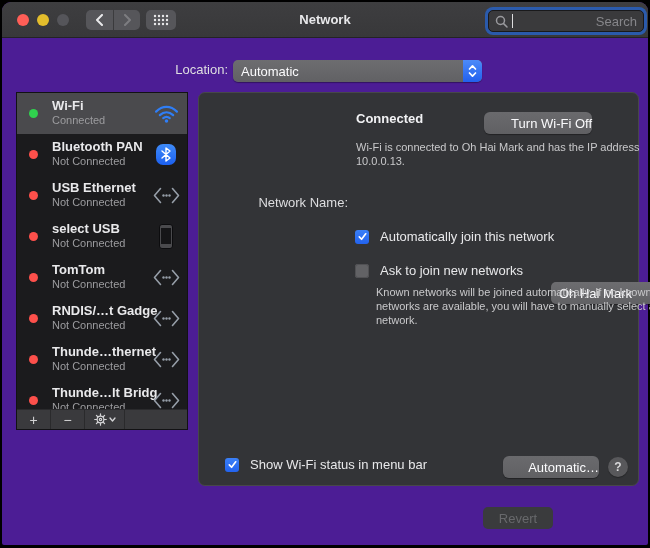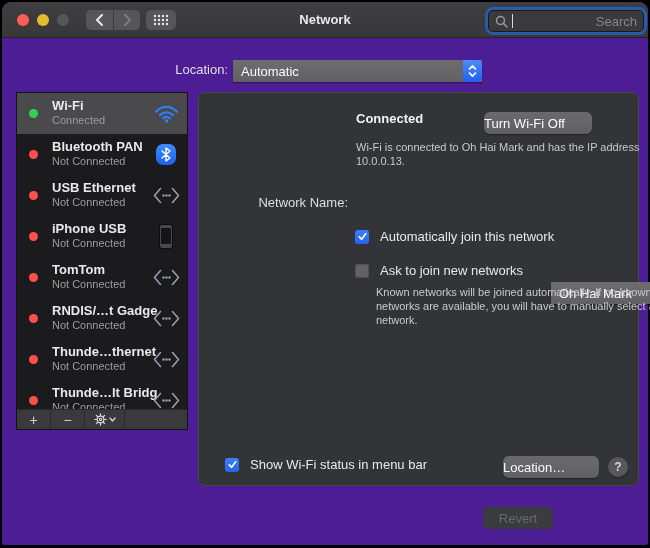--- a/index.html
+++ b/index.html
@@ -47,21 +47,21 @@
   }
   .searchwrap input::placeholder { color:#86868a; }
   .caret { width:1px; height:14px; background:#dcdcde; margin:0 1px 0 4px; }
   
   .loc-label {
     position:absolute; left:100px; top:60px; width:126px; text-align:right;
     font-size:13px; color:#dfdfe1;
   }
   .popup {
     position:absolute; height:22px; background:linear-gradient(#6d6d70,#616164);
-    border-radius:0; display:flex; align-items:center;
+    border-radius:5px; display:flex; align-items:center;
     box-shadow:0 1px 1px rgba(0,0,0,.35);
   }
   .popup .ptext {
     flex:1; padding:0 8px; font-size:13px; color:#fbfbfd;
     white-space:nowrap; overflow:hidden;
   }
   .popup .pcap {
     width:19px; height:22px; border-radius:0 5px 5px 0;
     background:linear-gradient(#4d8bf9,#2260ee);
     display:flex; align-items:center; justify-content:center;
@@ -117,21 +117,21 @@
   .panel {
     position:absolute; left:196px; top:90px; width:441px; height:394px;
     background:#333437; border:1px solid #47474a; border-radius:7px;
   }
   .plabel { position:absolute; font-size:13px; color:#dedee0; text-align:right; }
   .status-label { left:40px; top:18px; width:109px; }
   .status-value { position:absolute; left:157px; top:18px; font-size:13px; font-weight:700; color:#f2f2f4; }
   .btn {
     background:linear-gradient(#6a6a6d,#606063); border:none; border-radius:6px;
     color:#fbfbfd; font-size:13px; font-family:inherit;
-    box-shadow:0 1px 1px rgba(0,0,0,.35); text-align:left;
+    box-shadow:0 1px 1px rgba(0,0,0,.35); text-align:right;
   }
   .turnoff-btn  { position:absolute; left:285px; top:19px; width:108px; height:22px; }
   .status-desc  { position:absolute; left:157px; top:47px; width:318px; font-size:11px; line-height:14px; color:#c9c9cb; }
   .netname-label{ left:20px; top:102px; width:129px; }
   .checkrow { position:absolute; display:flex; align-items:center; gap:11px; }
   .cb {
     width:14px; height:14px; border-radius:3px; flex:none;
     display:flex; align-items:center; justify-content:center;
   }
   .cb.checked   { background:linear-gradient(#3b80f7,#2363ef); }
@@ -276,21 +276,21 @@
                 <circle cx="10.5" cy="8.5" r="1.2"></circle>
                 <circle cx="13.5" cy="8.5" r="1.2"></circle>
                 <circle cx="16.5" cy="8.5" r="1.2"></circle>
               </g>
             </svg>
           </span>
         </div>
 
         <div class="svc-row">
           <span class="svc-dot red"></span>
-          <span class="svc-name">iPhone USB</span>
+          <span class="svc-name">select USB</span>
           <span class="svc-status">Not Connected</span>
           <span class="svc-icon">
             <span class="iphone-badge"></span>
           </span>
         </div>
 
         <div class="svc-row">
           <span class="svc-dot red"></span>
           <span class="svc-name">TomTom</span>
           <span class="svc-status">Not Connected</span>
@@ -417,19 +417,19 @@
 
     <div class="checkrow cr-showstatus">
       <span class="cb checked">
         <svg width="11" height="11" viewBox="0 0 12 12">
             <polyline points="2.5,6.5 5,9 9.5,3" fill="none" stroke="#fff" stroke-width="1.8" stroke-linecap="round" stroke-linejoin="round"></polyline>
           </svg>
       </span>
       <span class="cb-label">Show Wi-Fi status in menu bar</span>
     </div>
 
-    <button class="btn advanced-btn">Location…</button>
+    <button class="btn advanced-btn">Automatic…</button>
     <button class="help-btn">?</button>
   </div>
 
   <button class="footer-btn revert-btn" disabled="">Revert</button>
 
 </div>
 
 </body></html>

